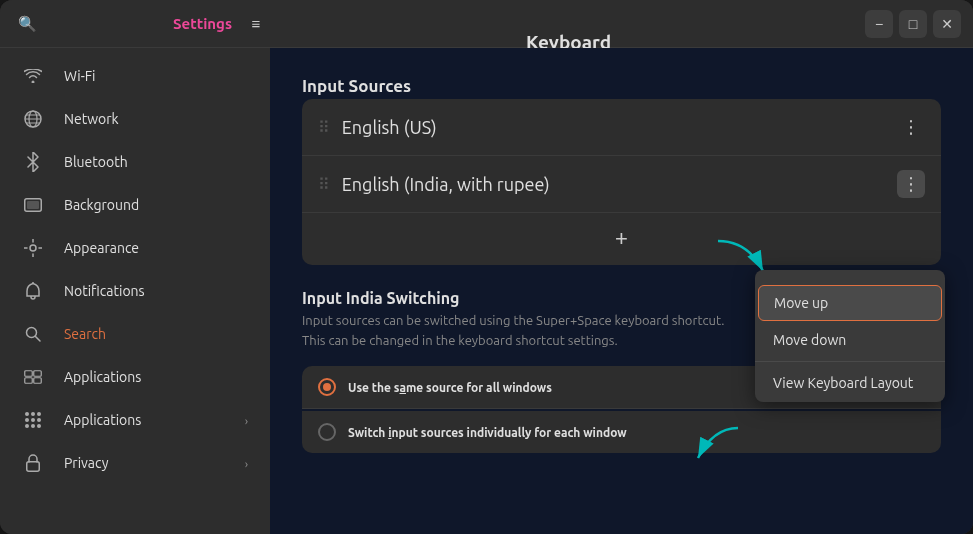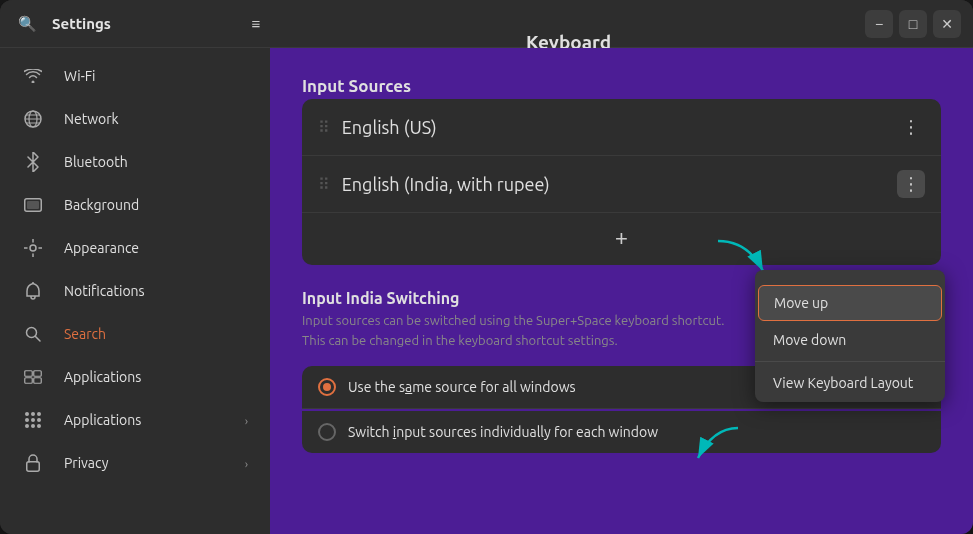--- a/index.html
+++ b/index.html
@@ -85,25 +85,25 @@
       border: none;
       background: transparent;
       color: #ccc;
       cursor: pointer;
       font-size: 15px;
       display: flex;
       align-items: center;
       justify-content: center;
     }
     .sidebar-title {
-      color: #e5e5e5;
+      color: #ec4899;
       font-size: 15px;
       font-weight: 600;
       flex: 1;
-      text-align: left;
+      text-align: right;
     }
 
     
     .main-layout {
       display: flex;
       flex: 1;
       overflow: hidden;
     }
 
     
@@ -136,21 +136,21 @@
       color: #b0b0b0;
       flex-shrink: 0;
     }
     .sidebar-item-label { flex: 1; }
     .sidebar-item-label.highlight { color: #e07040; }
     .sidebar-chevron { color: #888; font-size: 12px; }
 
     
     .content {
       flex: 1;
-      background: #4c1d95;
+      background: #0f172a;
       overflow-y: auto;
       padding: 28px 32px;
       position: relative;
     }
 
     .section-title {
       color: #e0e0e0;
       font-size: 17px;
       font-weight: 600;
       margin-bottom: 4px;
@@ -295,21 +295,22 @@
     }
     .radio-dot.selected::after {
       content: '';
       width: 8px;
       height: 8px;
       border-radius: 50%;
       background: #e07040;
     }
     .radio-label {
       color: #e0e0e0;
-      font-size: 14px;
+      font-size: 12px;
+      font-weight: bold;
     }
     .radio-label span { text-decoration: underline; }
   </style>
 </head>
 <body>
 
 <div class="window">
 
   <div class="titlebar">
     <div class="titlebar-left">

